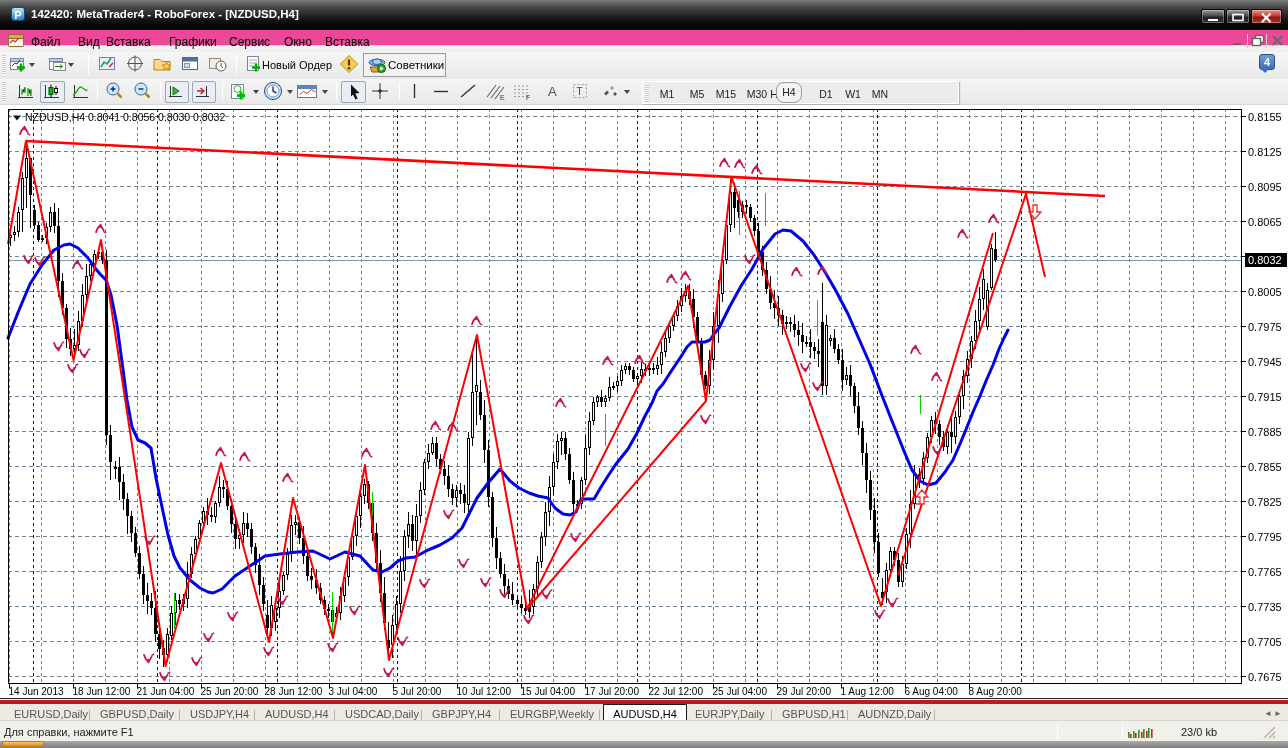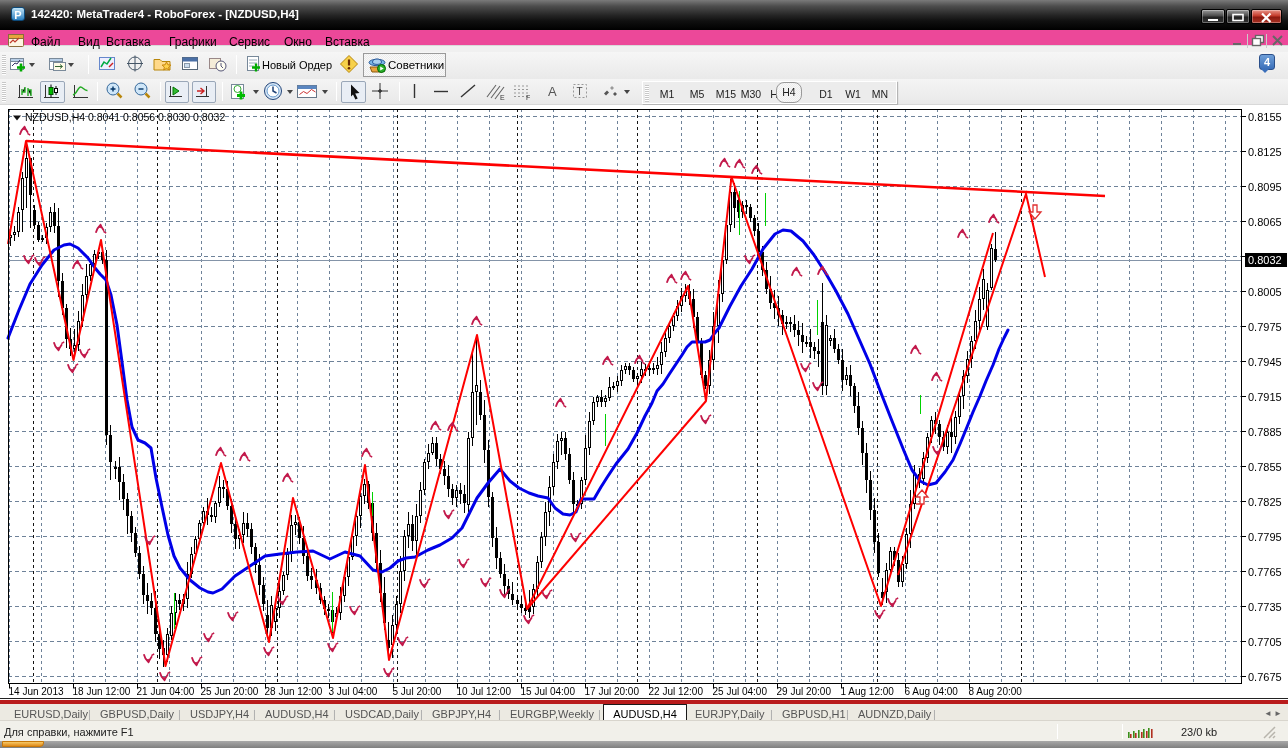--- a/index.html
+++ b/index.html
@@ -11,21 +11,21 @@
 .menubar{position:absolute;left:0;top:30px;width:1288px;height:16px;background:#ec4899;border-bottom:1px solid #d9d9d9}
 .menubar span{position:absolute;top:5px;font-size:12px;color:#000}
 .mdibtn{position:absolute;top:33px;width:17px;height:16px;color:#555;font-size:11px;text-align:center;line-height:15px}
 .toolbar1{position:absolute;left:0;top:52px;width:1288px;height:27px;background:linear-gradient(#f6f6f6,#e9e9e9)}
 .toolbar2{position:absolute;left:0;top:79px;width:1288px;height:26px;background:linear-gradient(#f4f4f4,#e9e9e9);border-bottom:1px solid #d8d8d8}
 .grip{position:absolute;left:2px;top:3px;width:4px;height:20px;background:repeating-linear-gradient(180deg,#c8c8c8 0 1px,#fff 1px 2px)}
 .tbtn{position:absolute;top:2px}
 .tsep{position:absolute;top:3px;width:1px;height:19px;background:#d0d0d0;border-right:1px solid #fff}
 .pressbox{position:absolute;top:2px;height:22px;border:1px solid #9aa7b8;background:#e9eef5;border-radius:2px}
 .tf{position:absolute;top:2px;font-size:10.5px;color:#222;text-align:center;line-height:20px}
-.tftb{position:absolute;left:642px;top:81px;width:255px;height:23px;background:#ececec;border:1px solid #fff;box-shadow:1px 1px 1px #b5b5b5}
+.tftb{position:absolute;left:642px;top:81px;width:317px;height:23px;background:#ececec;border:1px solid #fff;box-shadow:1px 1px 1px #b5b5b5}
 .tabsbar{position:absolute;left:0;top:700px;width:1288px;height:20px;background:#eceae2;border-top:4px solid #b91c1c}
 .tab{position:absolute;top:4px;font-size:11px;color:#555}
 .atab{position:absolute;top:0px;height:20px;background:#fff;border:1px solid #1a1a1a;border-bottom:none;font-size:11px;color:#000;text-align:center;border-radius:1px 1px 0 0}
 .statusbar{position:absolute;left:0;top:720px;width:1288px;height:21px;background:#f1f0ea;border-top:1px solid #d8d5cd;font-size:11px;color:#222}
 .bottom{position:absolute;left:0;top:741px;width:1288px;height:7px;background:linear-gradient(#a8a8a8,#7f7f7f)}
 </style></head>
 <body>
 <div class="titlebar">
   <div class="logo">P</div>
   <div class="txt">142420: MetaTrader4 - RoboForex - [NZDUSD,H4]</div>
@@ -225,21 +225,21 @@
       <path d="M10 7l2-2 2 2-2 2z" fill="#999"></path>
       <path d="M13 13l2-2 2 2-2 2z" fill="#555"></path>
       <path d="M24 9l3 4 3-4z" fill="#444"></path>
     </svg>
 </div>
 <div class="tftb">
   <div class="grip" style="height:17px"></div>
   <span class="tf" style="left:12px;width:24px">M1</span>
     <span class="tf" style="left:42px;width:24px">M5</span>
   <span class="tf" style="left:68px;width:30px">M15</span>
-    <span class="tf" style="left:94px;width:28px">M30</span>
+    <span class="tf" style="left:100px;width:28px">M30</span>
   <span class="tf" style="left:124px;width:20px">H1</span>
   <span class="tf" style="left:133px;width:26px;top:0px;height:21px;line-height:19px;border:1px solid #9a9a9a;background:repeating-conic-gradient(#f8f8f8 0 25%,#ededed 0 50%) 0 0/2px 2px;border-radius:8px">H4</span>
   <span class="tf" style="left:171px;width:24px">D1</span>
     <span class="tf" style="left:198px;width:24px">W1</span>
   <span class="tf" style="left:223px;width:28px">MN</span>
 </div>
 <div style="position:absolute;left:1259px;top:54px;width:16px;height:16px;background:linear-gradient(#6f9fd8,#3a6fba);border:1px solid #2a4f8a;border-radius:3px;color:#fff;font-size:11px;font-weight:bold;text-align:center;line-height:15px">4</div>
 <div style="position:absolute;left:1259px;top:69px;width:0;height:0;border-left:4px solid transparent;border-right:4px solid transparent;border-top:4px solid #3a6fba;margin-left:2px"></div>
 <div class="chartwin" style="position:absolute;left:0;top:105px;width:1288px;height:595px;background:#fff"></div>
 <div style="position:absolute;left:0;top:105px;width:1288px;height:1px;background:#4a4a4a"></div>

